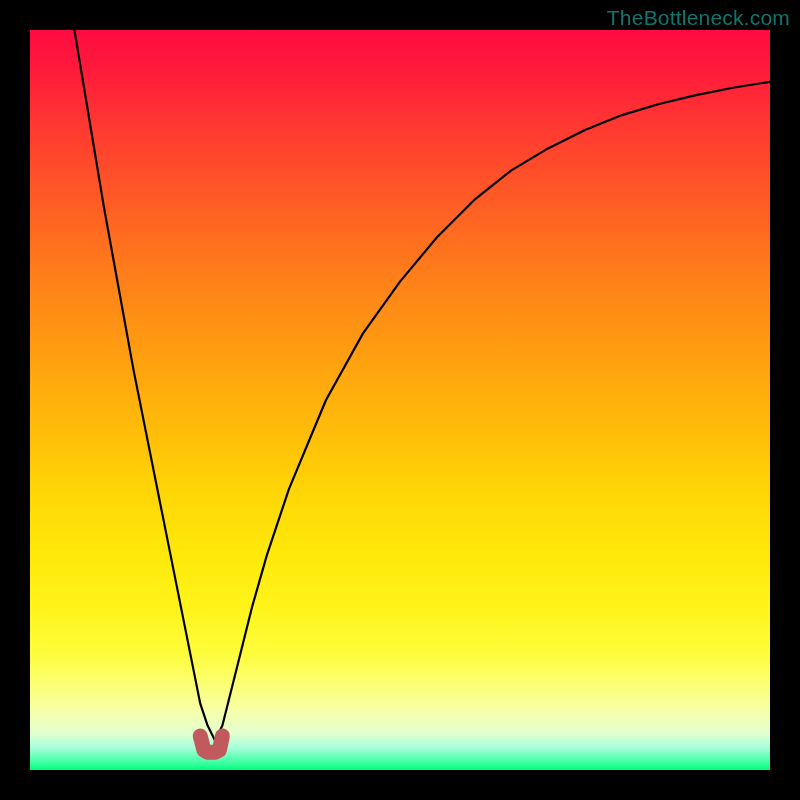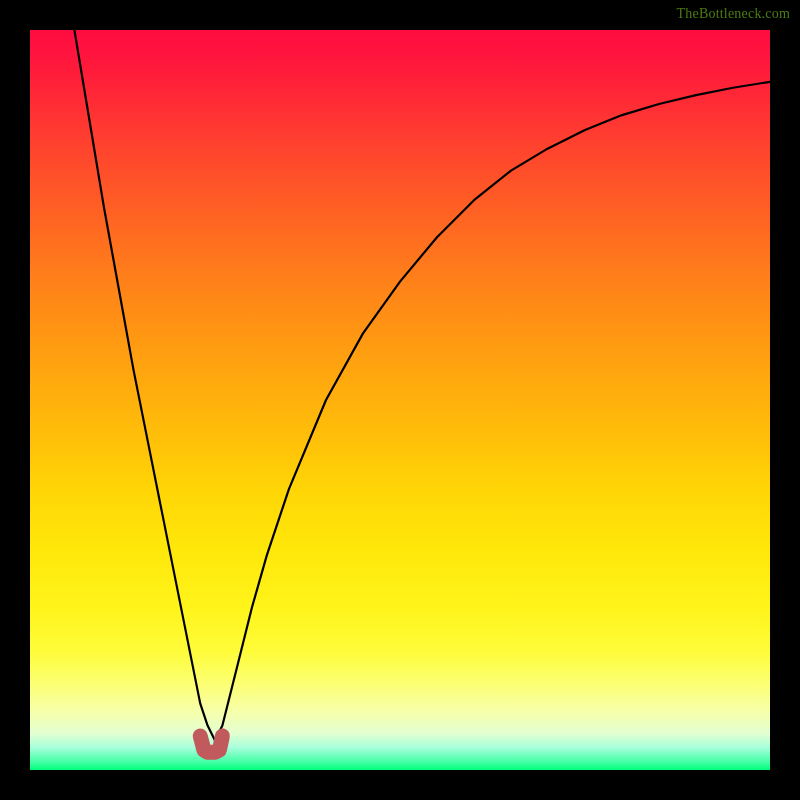--- a/index.html
+++ b/index.html
@@ -54,23 +54,23 @@
     fill: none;
     stroke: #c05a5d;
     stroke-width: 15;
     stroke-linecap: round;
     stroke-linejoin: round;
   }
   .watermark {
     position: absolute;
     top: 6px;
     right: 10px;
-    font-family: Liberation Serif, serif;
-    font-size: 14px;
-    color: #4d7c0f;
+    font-family: Liberation Sans, sans-serif;
+    font-size: 21px;
+    color: #0f766e;
     font-weight: 400;
     letter-spacing: 0.2px;
   }
 </style>
 </head>
 <body>
 
 <div class="frame">
 
   <div class="plot-area">

